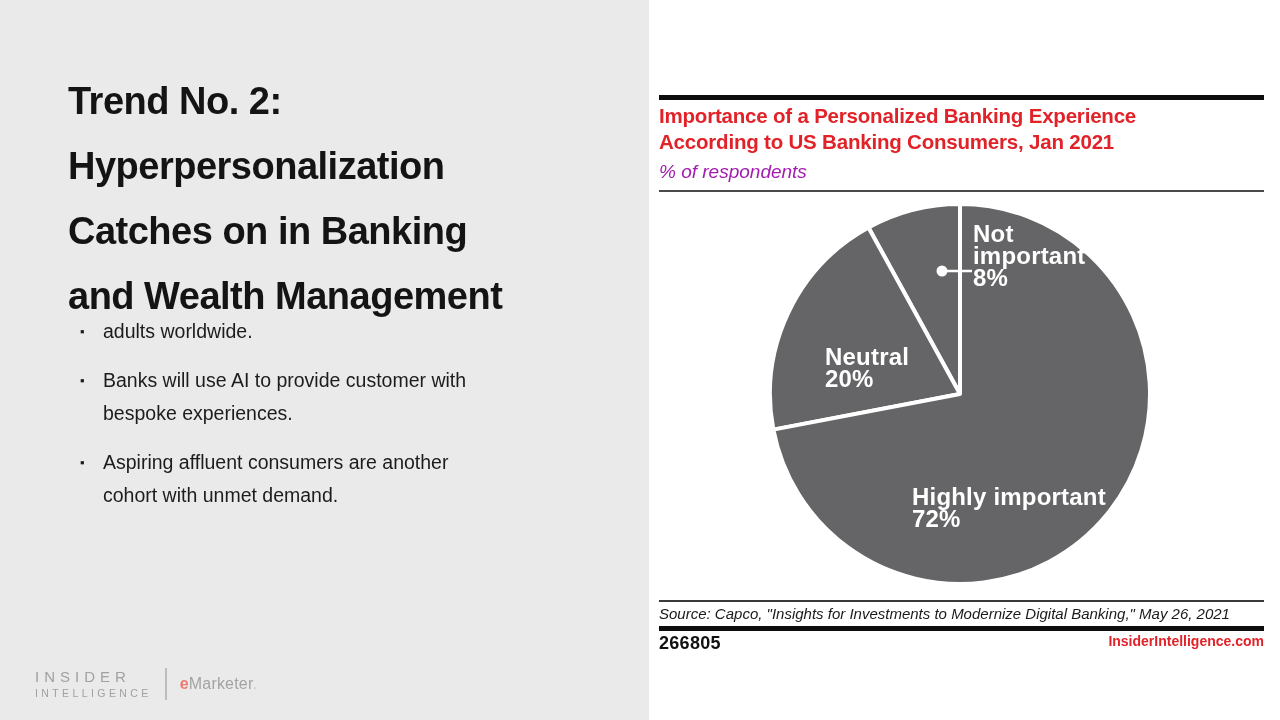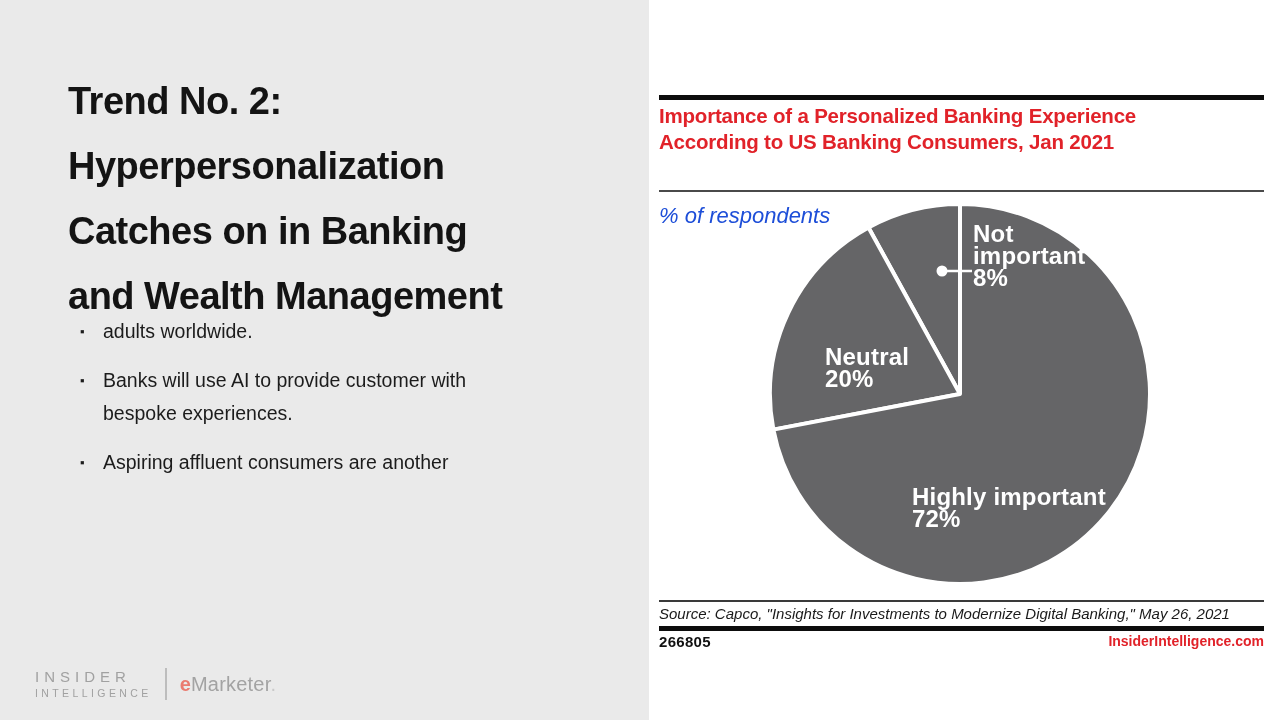--- a/index.html
+++ b/index.html
@@ -37,36 +37,36 @@
 
   
   .brand-logo { position: absolute; left: 35px; top: 668px; display: flex; align-items: center; }
   .insider-wordmark {
     font-size: 15px; letter-spacing: 5px; color: #a1a1a1; font-weight: 400; line-height: 17px;
   }
   .intelligence-wordmark {
     font-size: 10.5px; letter-spacing: 3.4px; color: #a1a1a1; font-weight: 400; line-height: 13px; margin-top: 2px;
   }
   .logo-divider { width: 2px; height: 32px; background: #bdbdbd; margin: 0 13px 0 13px; }
-  .emarketer-wordmark { font-size: 20px; font-weight: 500; color: #a3a3a3; letter-spacing: 0.2px; }
+  .emarketer-wordmark { font-size: 16px; font-weight: 500; color: #a3a3a3; letter-spacing: 0.2px; }
   .emarketer-wordmark .e { color: #ea7b70; font-weight: 700; }
   .emarketer-wordmark .dot { color: #c9c9c9; }
 
   
   .right-panel { position: absolute; left: 649px; top: 0; width: 747px; height: 720px; background: #ffffff; }
   .rule { position: absolute; left: 10px; width: 605px; }
   .rule.thick-top { top: 95px; height: 5px; background: #0d0d0d; }
   .chart-title {
     position: absolute; left: 10px; top: 103px; width: 605px; margin: 0;
     font-size: 20.5px; line-height: 26px; font-weight: bold; color: #e12229; letter-spacing: -0.2px;
   }
   .chart-title span { display: block; }
   .chart-subtitle {
     position: absolute; left: 10px; top: 161px;
-    font-size: 22px; font-style: italic; color: #1d4ed8; margin-top: 42px;
+    font-size: 19px; font-style: italic; color: #a21caf;
   }
   .rule.thin-header { top: 190px; height: 2px; background: #4a4a4a; }
 
   .chart-body { position: absolute; left: 10px; top: 192px; width: 605px; height: 408px; }
   .pie-svg { position: absolute; left: 0; top: 0; width: 605px; height: 408px; }
   .pie-label {
     position: absolute; color: #ffffff; font-weight: bold;
     font-size: 24px; line-height: 22px; letter-spacing: 0.2px;
   }
   .pie-label div { display: block; }
@@ -77,21 +77,21 @@
   .rule.thin-source { top: 600px; height: 1.5px; background: #3a3a3a; }
   .source-line {
     position: absolute; left: 10px; top: 605px; width: 605px;
     font-size: 15px; font-style: italic; color: #1a1a1a;
   }
   .rule.thick-bottom { top: 626px; height: 5px; background: #0d0d0d; }
   .footer-row {
     position: absolute; left: 10px; top: 633px; width: 605px;
     display: flex; justify-content: space-between; align-items: flex-start;
   }
-  .chart-id { font-size: 15px; font-weight: bold; color: #111111; letter-spacing: 0.3px; }
+  .chart-id { font-size: 18px; font-weight: bold; color: #111111; letter-spacing: 0.3px; }
   .site-link { font-size: 14px; font-weight: bold; color: #e12229; }
 </style>
 </head>
 <body>
 
 <div class="slide">
 
   <div class="left-panel">
     <h1 class="slide-title">
       <span>Trend No. 2:</span>
@@ -106,20 +106,21 @@
         <span class="bl">adults worldwide.</span>
       </li>
       <li>
         <span class="marker">▪</span>
         <span class="bl">Banks will use AI to provide customer with</span>
         <span class="bl">bespoke experiences.</span>
       </li>
       <li>
         <span class="marker">▪</span>
         <span class="bl">Aspiring affluent consumers are another</span>
+        <span class="bl">cohort with unmet demand.</span>
       </li>
     </ul>
 
     <div class="brand-logo">
       <div>
         <div class="insider-wordmark">INSIDER</div>
         <div class="intelligence-wordmark">INTELLIGENCE</div>
       </div>
       <div class="logo-divider"></div>
       <div class="emarketer-wordmark"><span class="e">e</span><span>Marketer</span><span class="dot">.</span></div>

